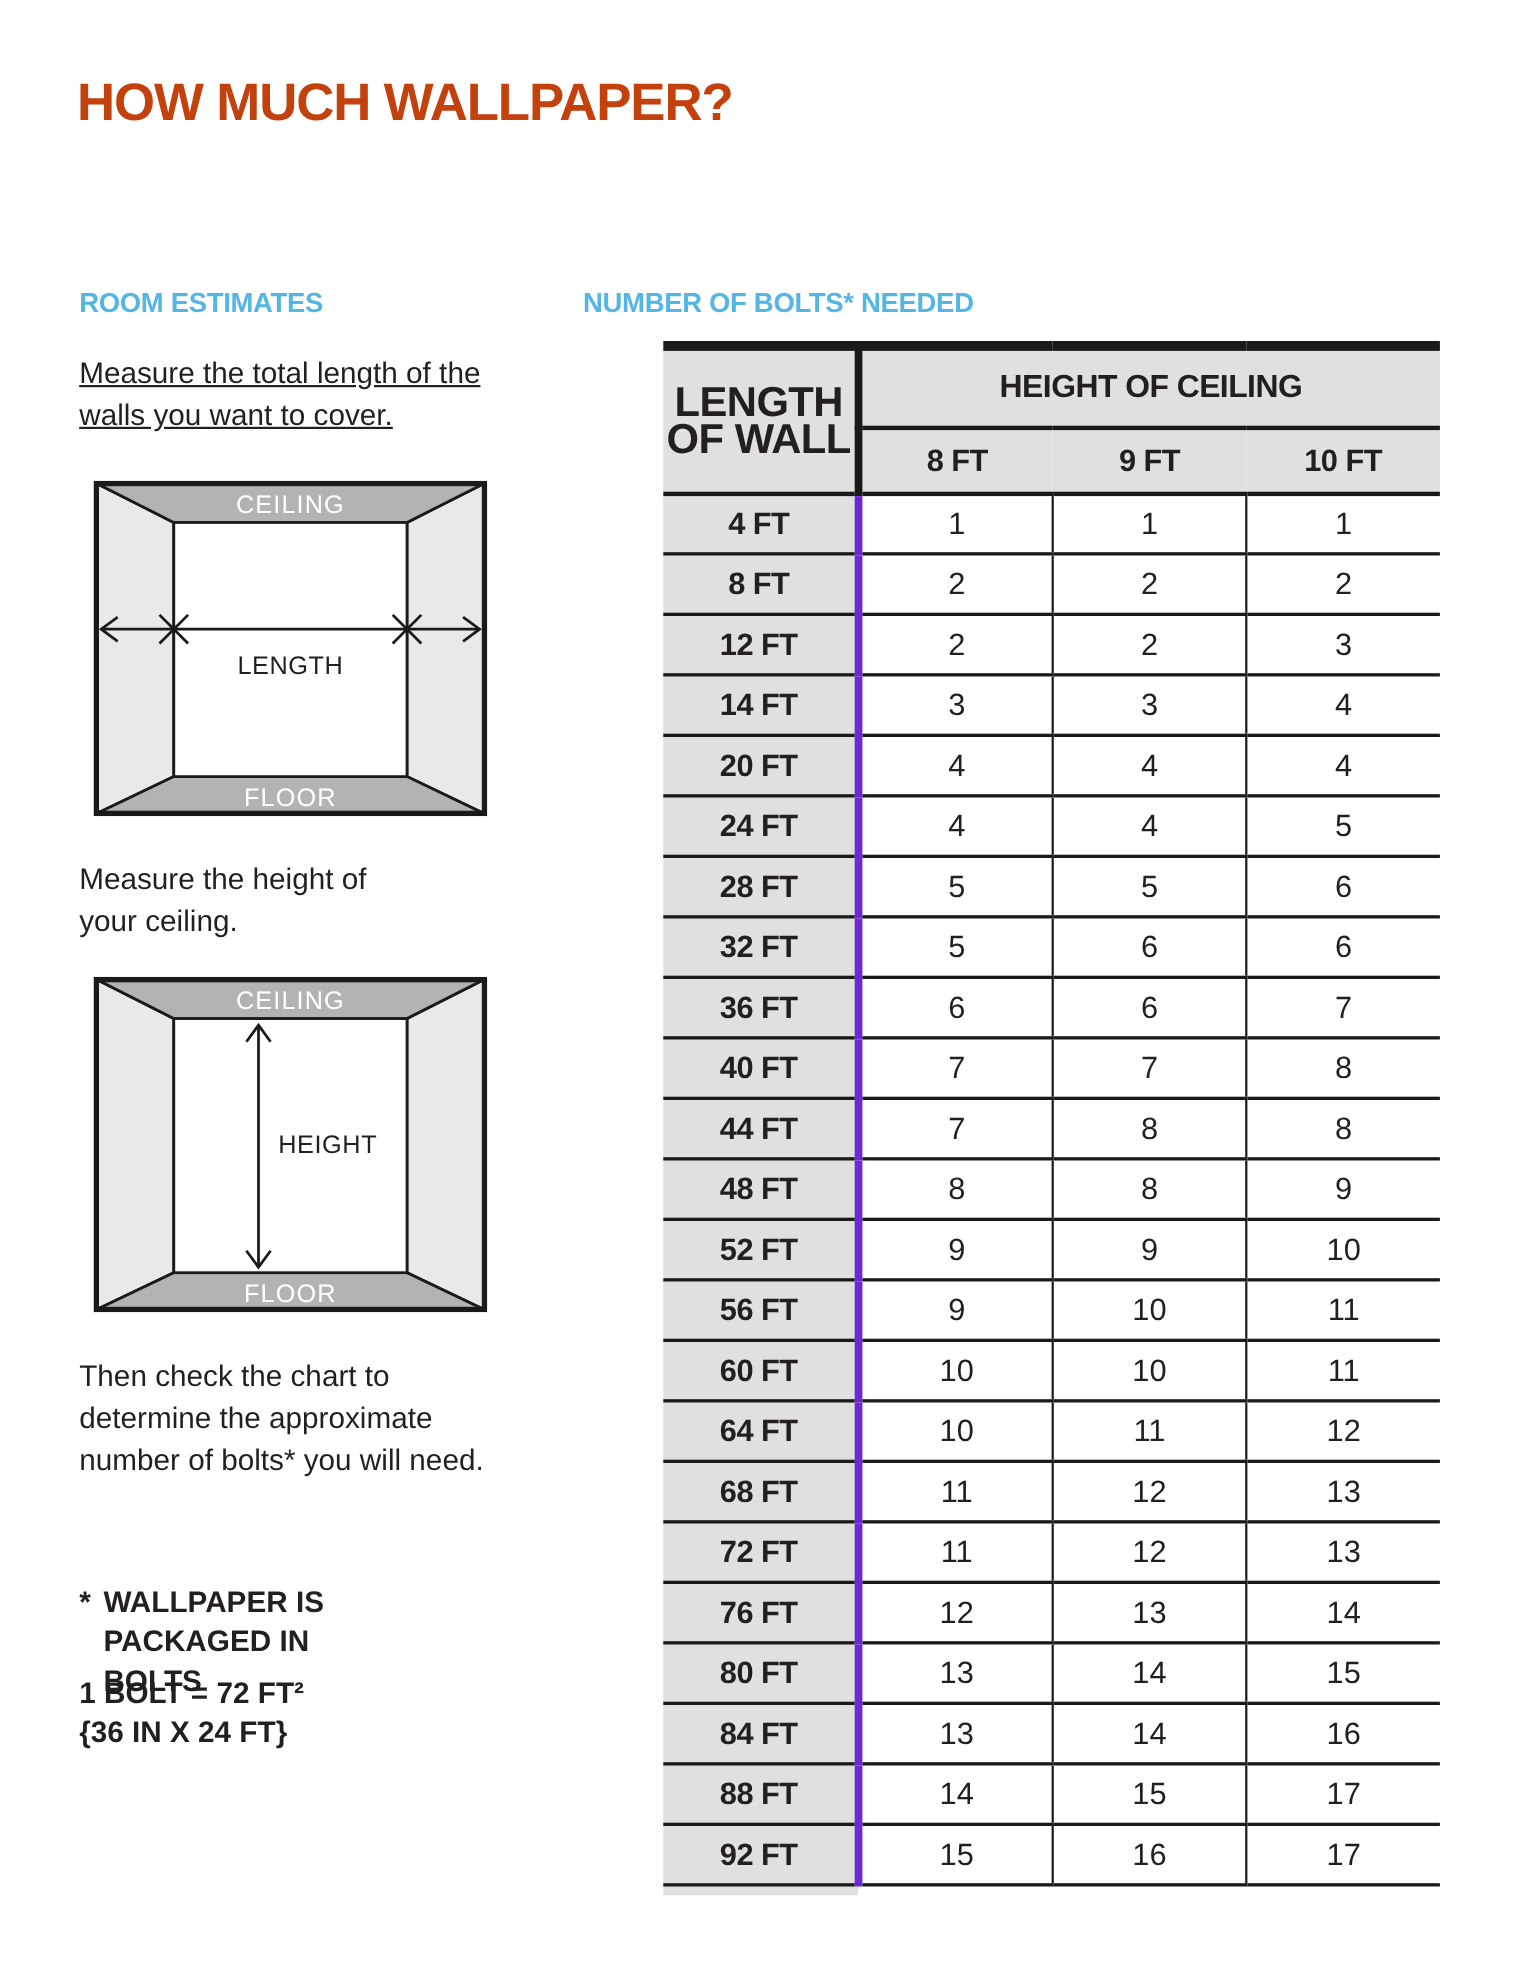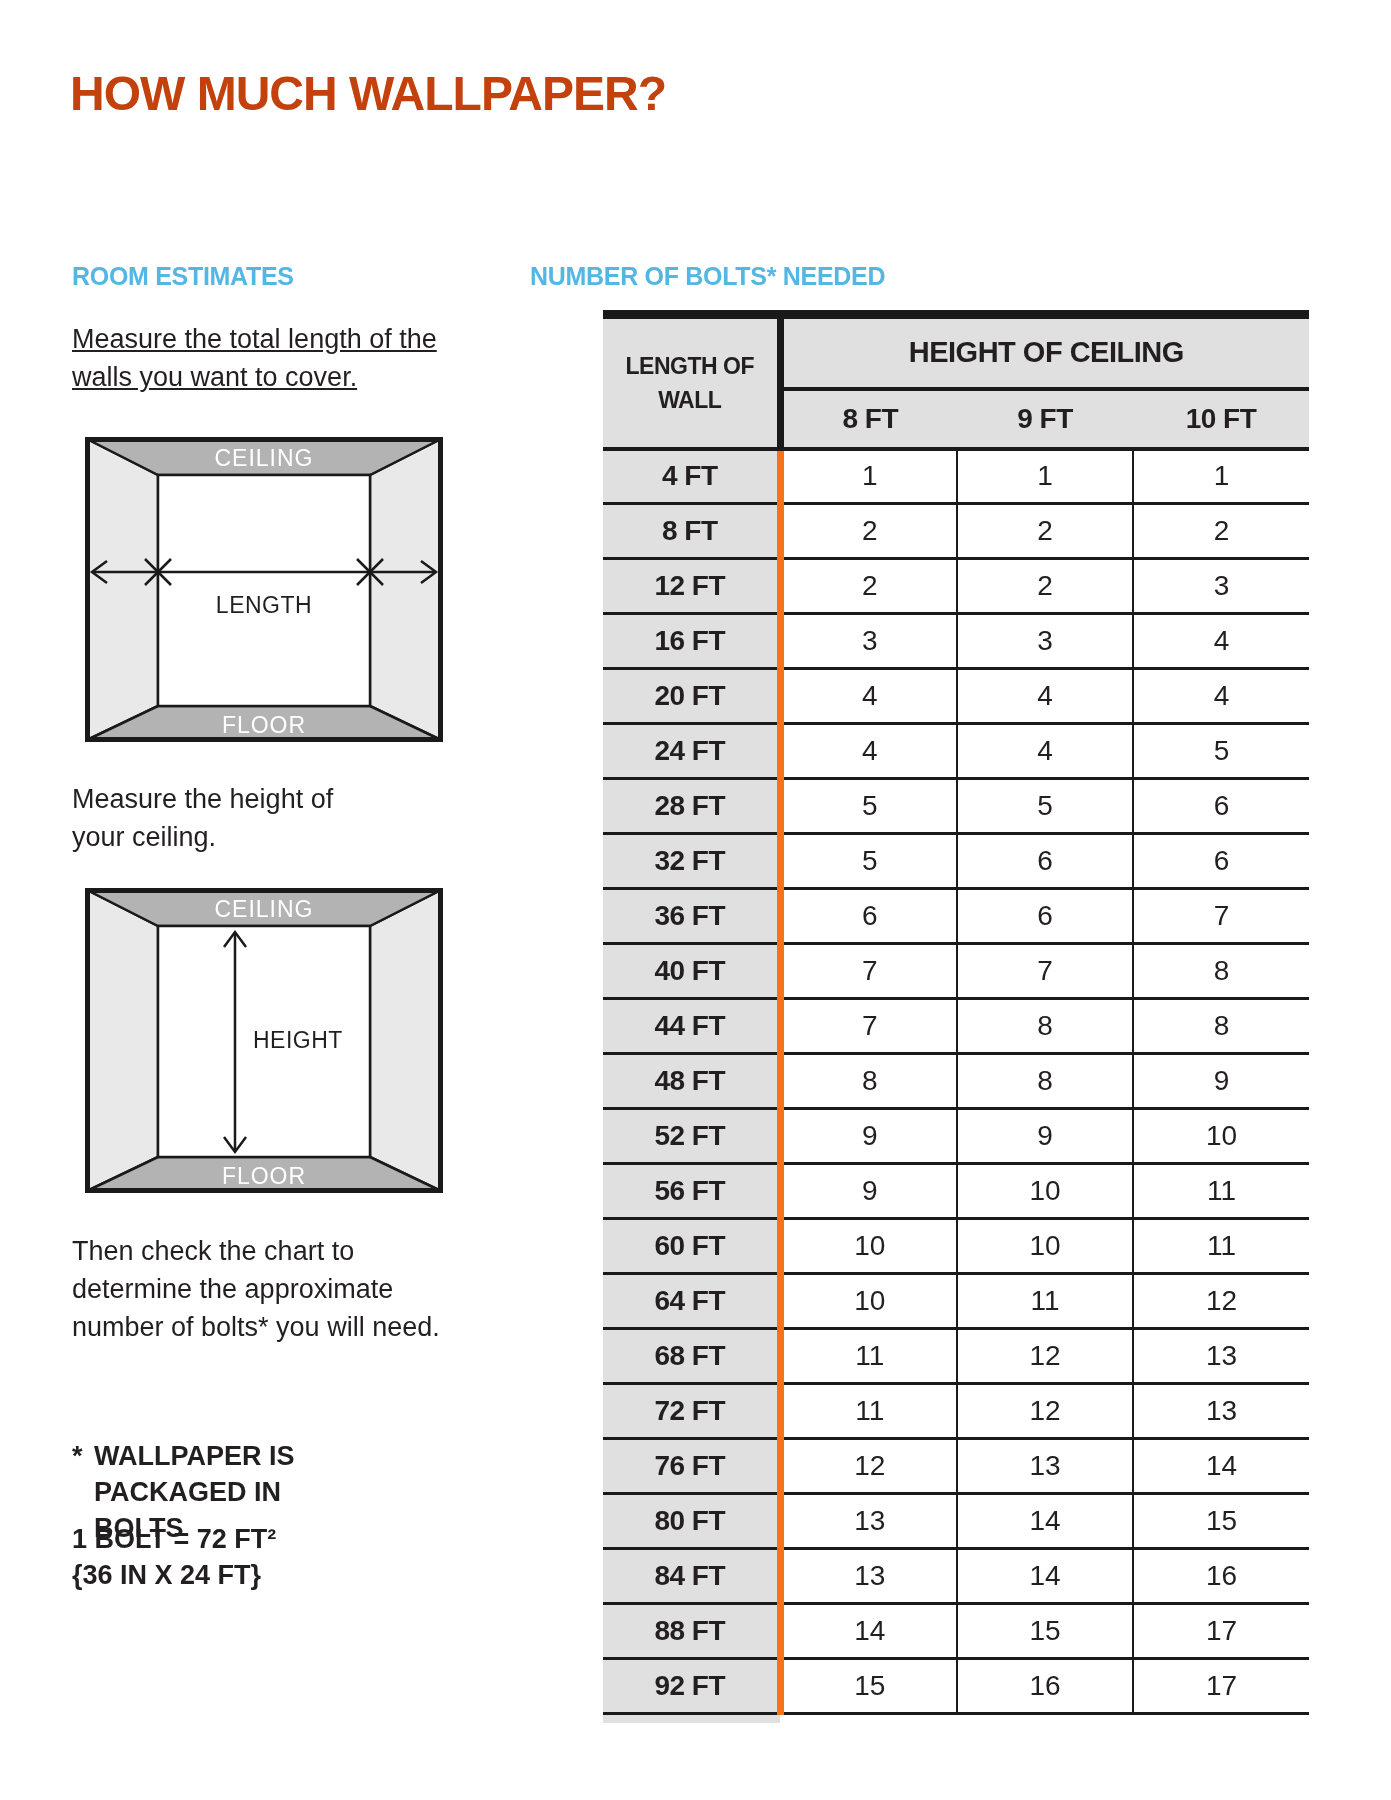--- a/index.html
+++ b/index.html
@@ -23,25 +23,25 @@
 
   .footnote { left:72px; top:1438px; display:flex; font-size:27px; line-height:36px; font-weight:bold; }
   .footnote .star { width:22px; }
   .footnote .foot-text { width:275px; }
   .bolt-eq  { left:72px; top:1524px; font-size:27px; font-weight:bold; }
   .bolt-dim { left:72px; top:1560px; font-size:27px; font-weight:bold; }
 
   table.bolts { position:absolute; left:603px; top:310px; width:706px; border-collapse:collapse; table-layout:fixed; border-top:9px solid #1a1a1a; }
   table.bolts th, table.bolts td { padding:0; text-align:center; vertical-align:middle; }
   .wall-head { background:#e0e0e0; border-right:7px solid #1a1a1a; border-bottom:4px solid #1a1a1a;
-               font-size:23px; font-weight:bold; line-height:34px; letter-spacing:-0.5px; }
+               font-size:38px; font-weight:bold; line-height:34px; letter-spacing:-0.5px; }
   .group-head { background:#e0e0e0; border-bottom:4px solid #1a1a1a; font-size:29px; font-weight:bold; height:74px; letter-spacing:-0.5px; }
   tr.sub-head th { background:#e0e0e0; border-bottom:4px solid #1a1a1a; font-size:28px; font-weight:bold; height:60px; letter-spacing:-0.5px; }
   tbody td { height:55px; border-bottom:3px solid #1a1a1a; font-size:28px; }
-  tbody td.wall { background:#e0e0e0; font-weight:bold; border-right:7px solid #f97316; letter-spacing:-0.5px;margin-left:37px; }
+  tbody td.wall { background:#e0e0e0; font-weight:bold; border-right:7px solid #6d28d9; letter-spacing:-0.5px;margin-left:37px; }
   tbody td.val  { background:#ffffff; border-right:2px solid #1a1a1a; font-weight:normal; }
   tbody td.val:last-child { border-right:none; }
   tfoot td { border:none; height:9px; }
   tfoot td.stub { background:#e0e0e0; }
 
   svg text { font-family:"Liberation Sans","DejaVu Sans",sans-serif; }
   .room-label { font-size:23px; fill:#ffffff; letter-spacing:1px; }
   .measure-label { font-size:23px; fill:#231f20; letter-spacing:0.5px; }
 </style>
 </head>
@@ -135,21 +135,21 @@
         <td class="val">2</td>
         <td class="val">2</td>
       </tr>
       <tr>
         <td class="wall">12 FT</td>
         <td class="val">2</td>
         <td class="val">2</td>
         <td class="val">3</td>
       </tr>
       <tr>
-        <td class="wall">16 FT</td>
+        <td class="wall">14 FT</td>
         <td class="val">3</td>
         <td class="val">3</td>
         <td class="val">4</td>
       </tr>
       <tr>
         <td class="wall">20 FT</td>
         <td class="val">4</td>
         <td class="val">4</td>
         <td class="val">4</td>
       </tr>

